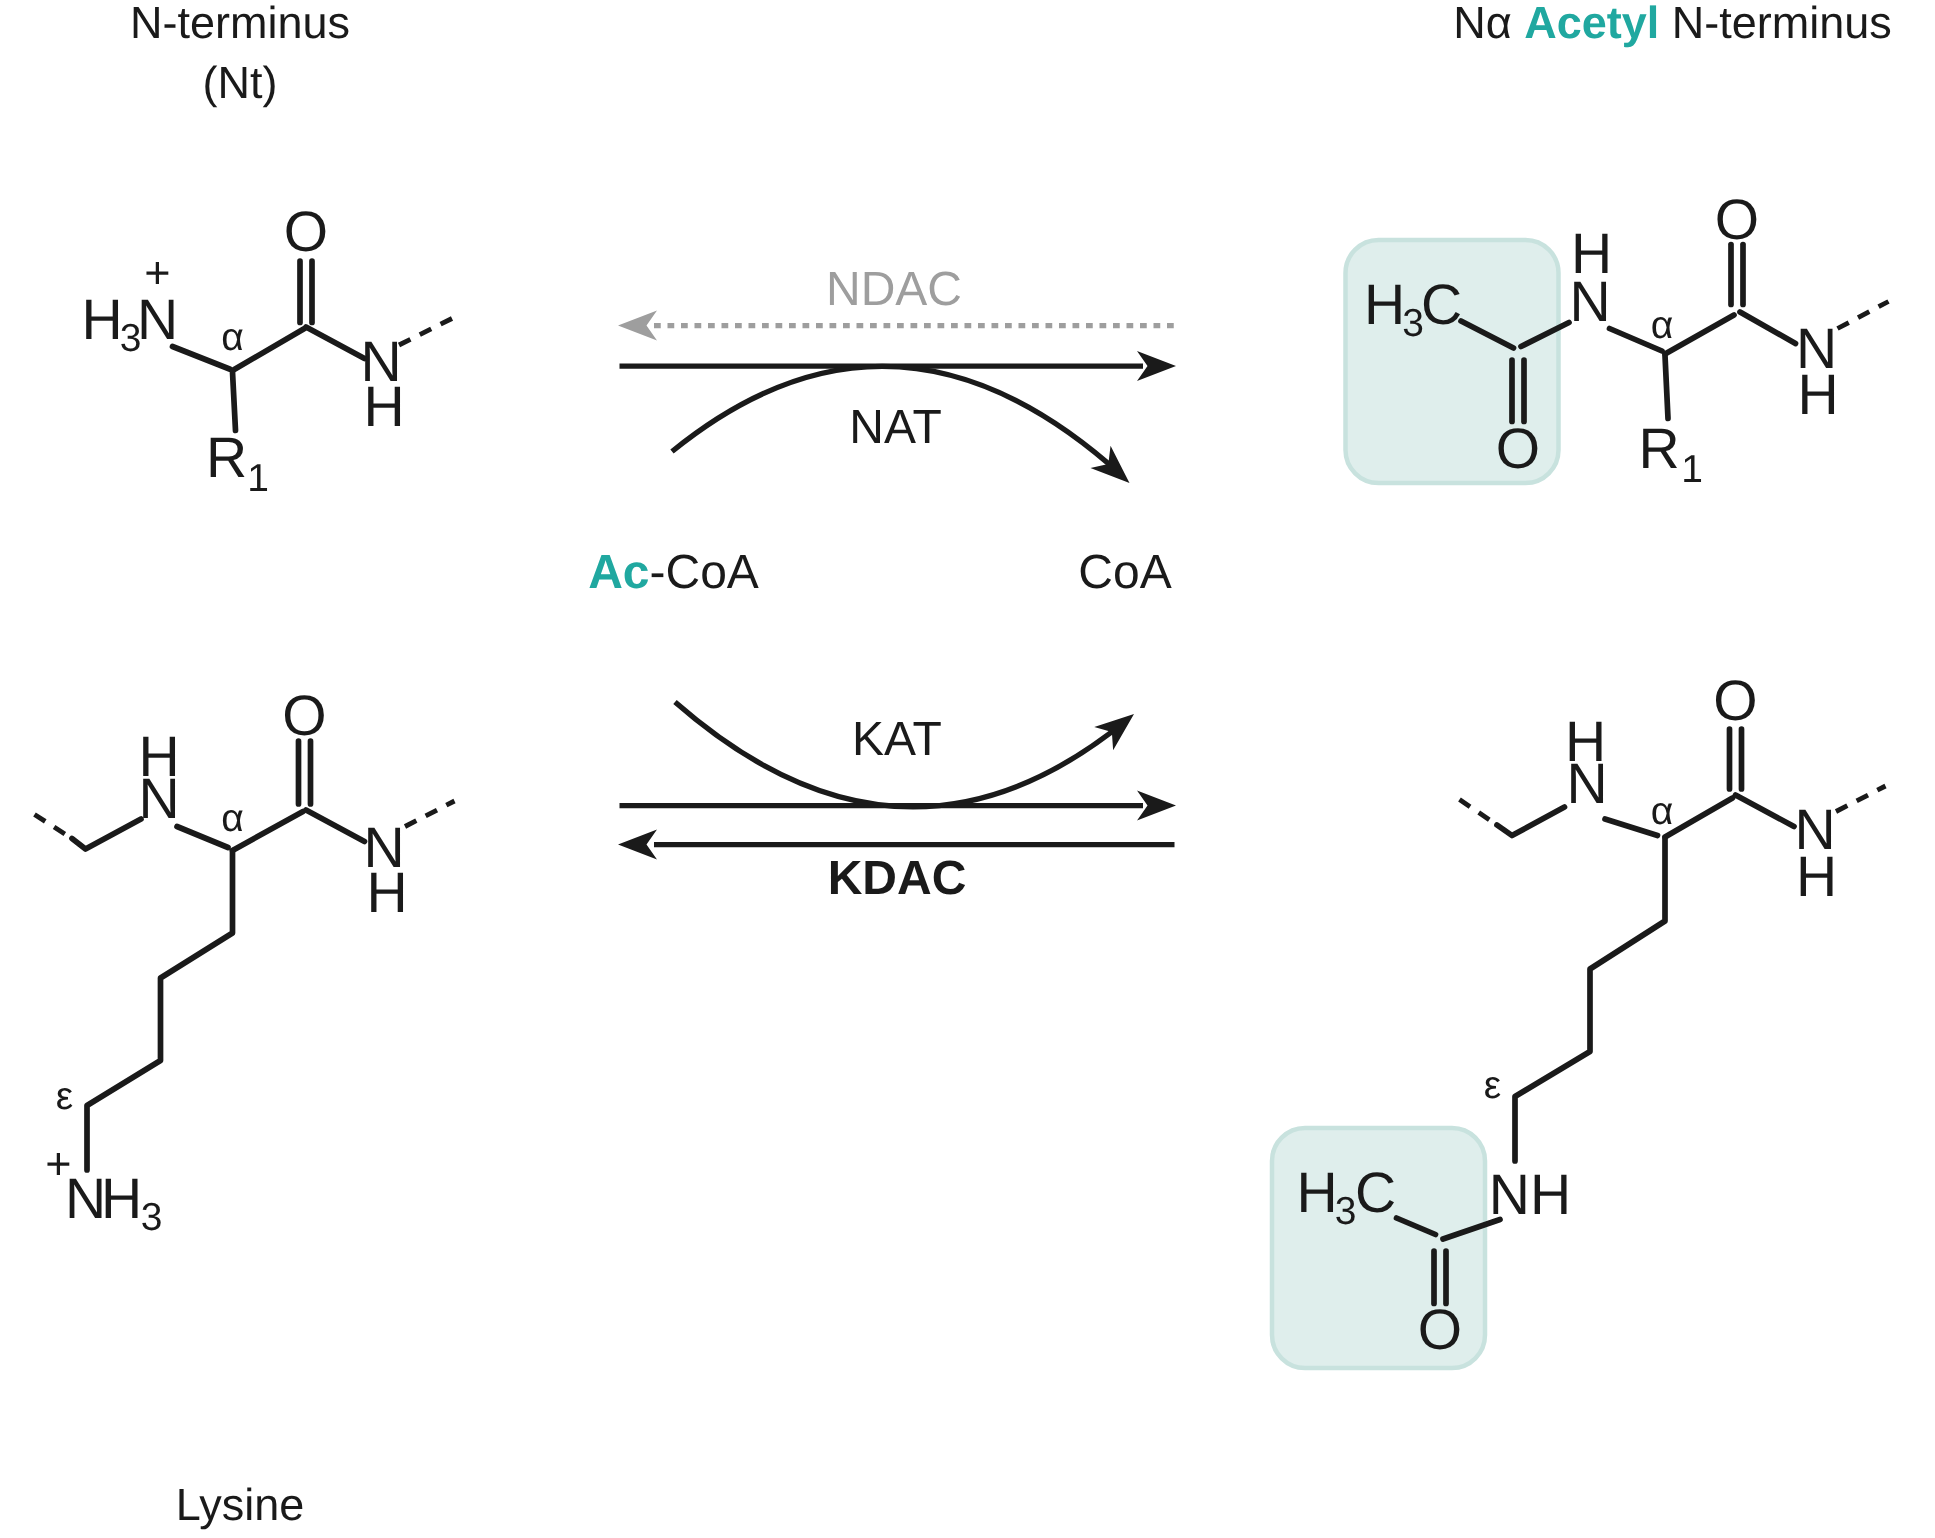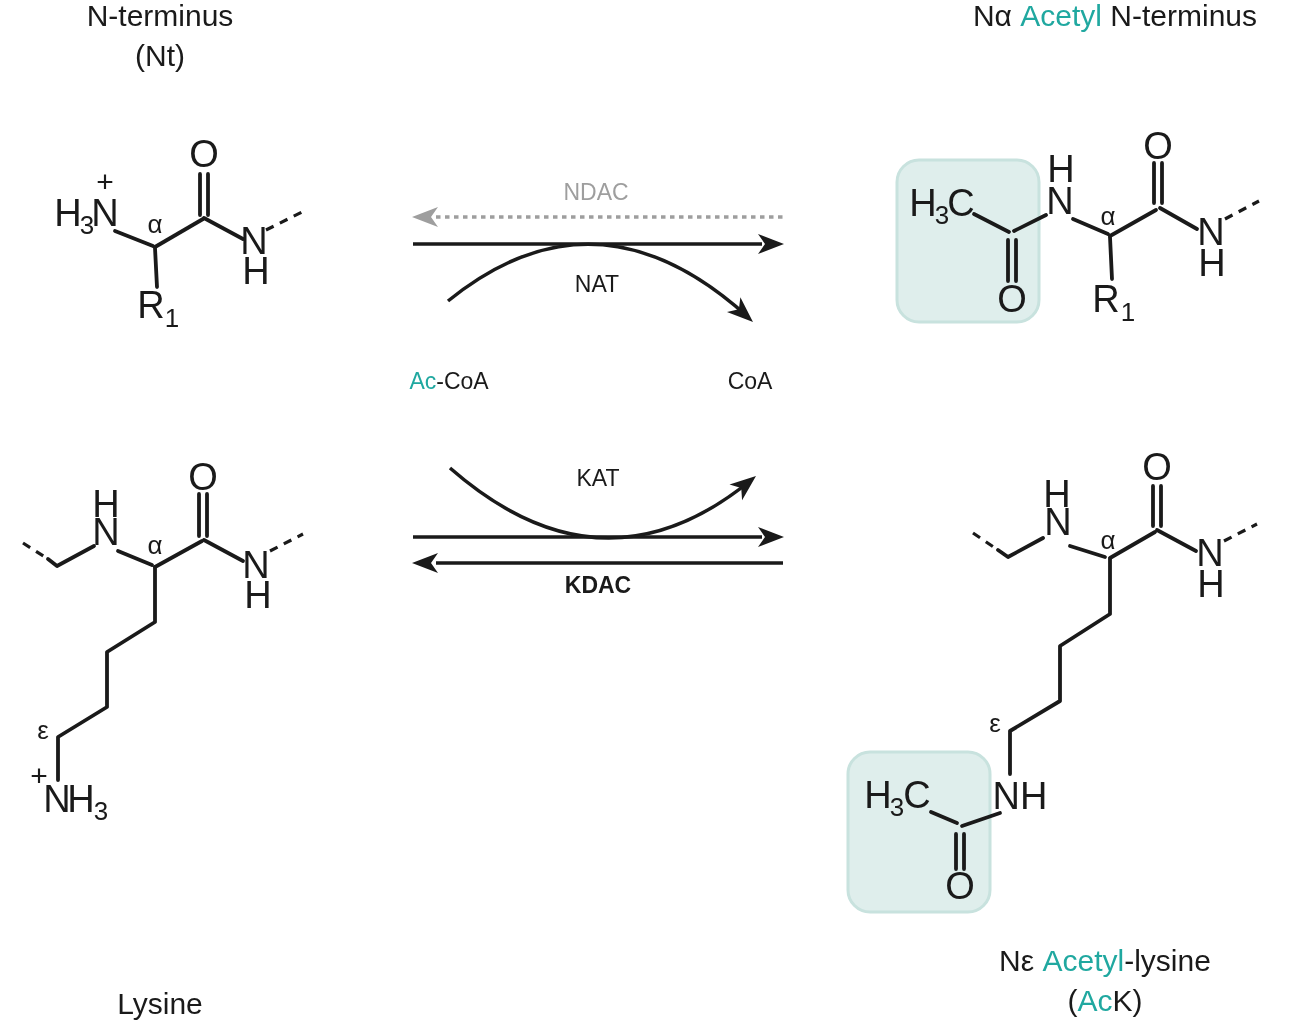--- a/index.html
+++ b/index.html
@@ -1,24 +1,24 @@
 <!DOCTYPE html>
 <html style="--black: #1a1a1a; --gray: #9e9e9e; --teal: #20a8a0; --highlight_fill: #dfeeec; --highlight_stroke: #c8e2de;"><head>
 <meta charset="utf-8">
 <style>
   html,body{margin:0;padding:0;background:#ffffff;}
   body{width:1290px;height:1025px;position:relative;overflow:hidden;
        font-family:"Liberation Sans",sans-serif;}
   .caption{position:absolute;text-align:center;white-space:nowrap;color:var(--black);}
   .title{font-size:30px;line-height:40px;}
-  .enzyme,.species{font-size:23px;line-height:36px;}
-  .accent{color:var(--teal);}
+  .enzyme,.species{font-size:32px;line-height:36px;}
+  .accent{color:var(--teal);font-weight:bold;}
   #l-ndac{left:521px;top:174px;width:150px;color:var(--gray);}
   #l-nat{left:522px;top:266px;width:150px;}
-  #l-kat{left:523px;top:460px;width:150px;}
+  #l-kat{left:523px;top:474px;width:150px;}
   #l-kdac{left:523px;top:567px;width:150px;font-weight:bold;}
   #l-accoa{left:389px;top:363px;width:120px;}
   #l-coa{left:690px;top:363px;width:120px;}
   #t-nt{left:40px;top:-4px;width:240px;}
   #t-acnt{left:950px;top:-4px;width:330px;}
   #t-k{left:60px;top:984px;width:200px;}
   #t-ack{left:950px;top:941px;width:310px;}
   svg.scheme{position:absolute;left:0;top:0;}
   svg.scheme text{text-anchor:middle;fill:var(--black);
        font-family:"Liberation Sans",sans-serif;}
@@ -166,22 +166,20 @@
 <div class="caption title" id="t-acnt">
   <div><span>Nα </span><span class="accent">Acetyl</span><span> N-terminus</span></div>
 </div>
 
 <div class="caption title" id="t-k">
   <div>Lysine</div>
   <div>(K)</div>
 </div>
 
 <div class="caption title" id="t-ack">
-  <div><span>Nε </span><span class="accent">Acetyl</span><span>-lysine</span></div>
-  <div><span>(</span><span class="accent">Ac</span><span>K)</span></div>
 </div>
 
 <div class="caption enzyme" id="l-ndac">NDAC</div>
 <div class="caption enzyme" id="l-nat">NAT</div>
 <div class="caption enzyme" id="l-kat">KAT</div>
 <div class="caption enzyme" id="l-kdac">KDAC</div>
 
 <div class="caption species" id="l-accoa"><span class="accent">Ac</span><span>-CoA</span></div>
 <div class="caption species" id="l-coa">CoA</div>
 

